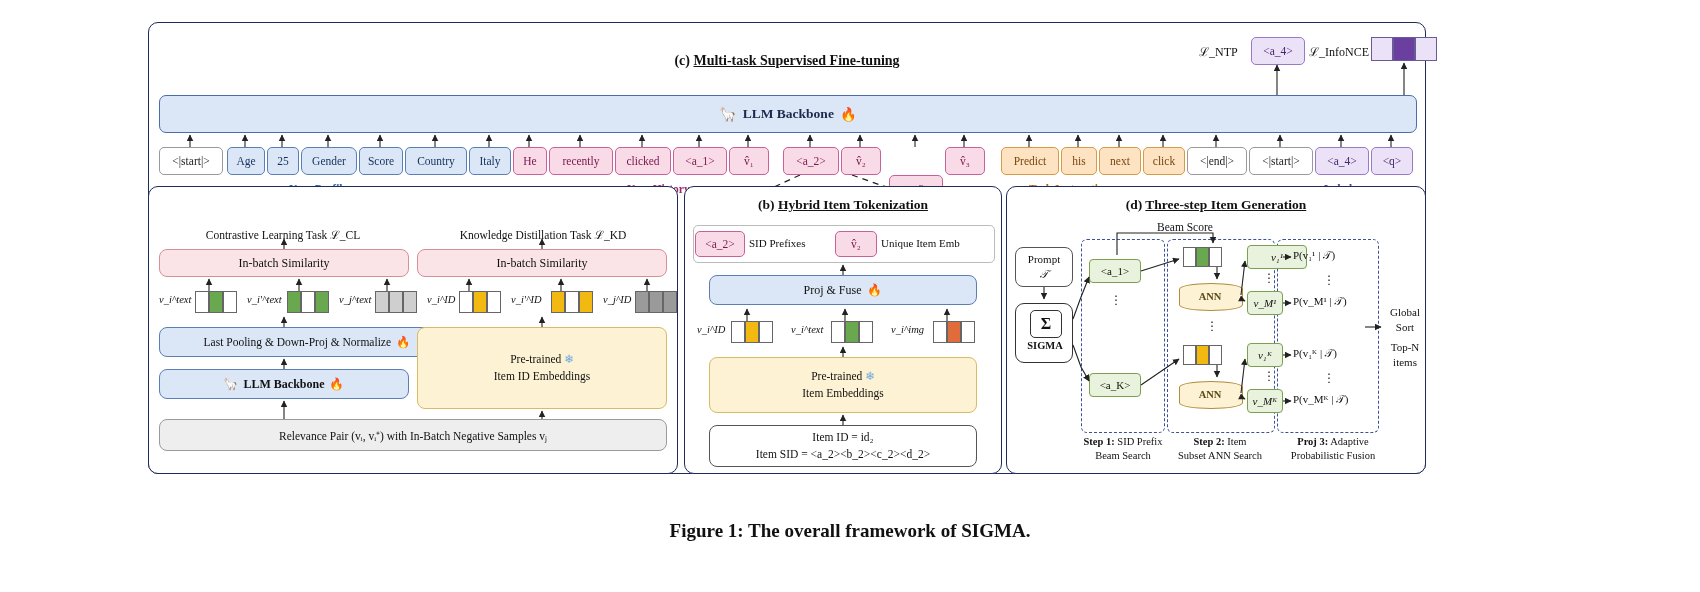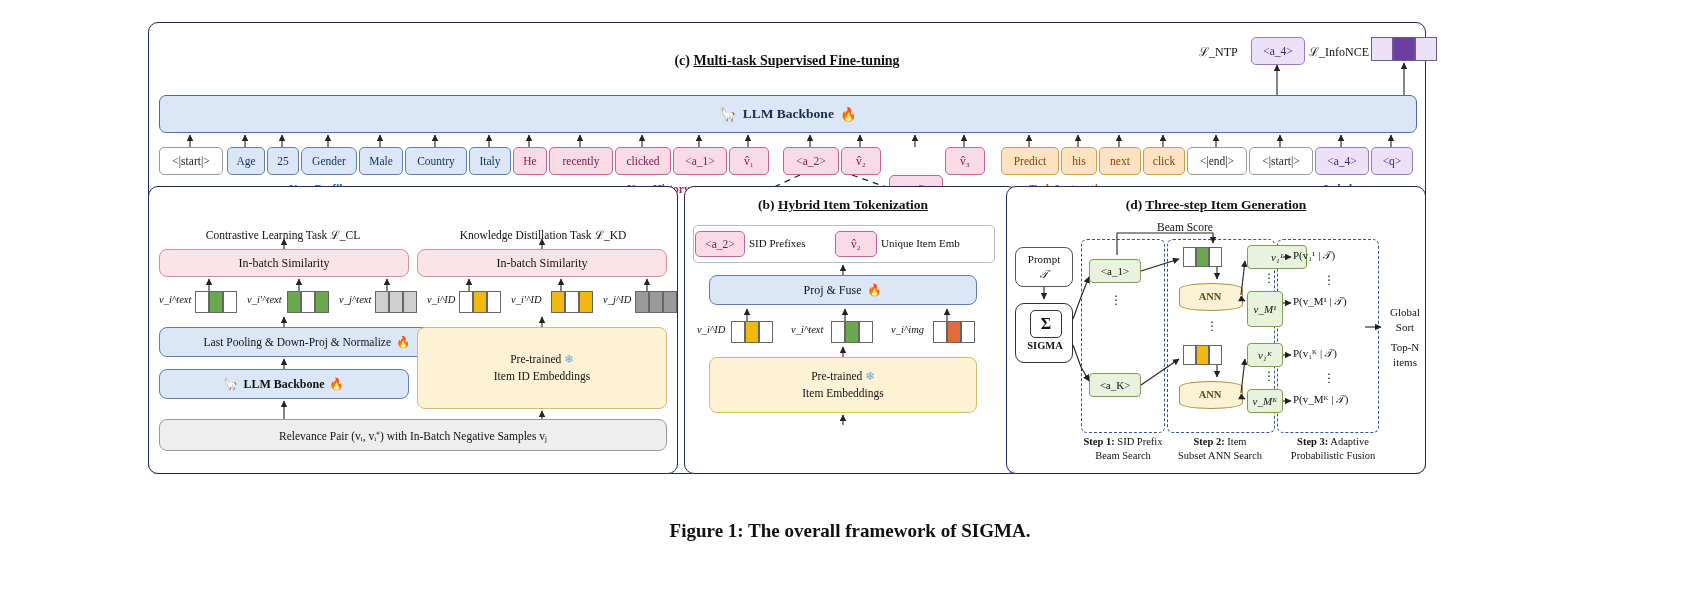--- a/index.html
+++ b/index.html
@@ -102,21 +102,21 @@
       <span style="font-size:14px;">🦙</span>
       <span>LLM Backbone</span>
       <span class="fire">🔥</span>
     </div>
 
     <div class="tokrow" id="tokrow">
         <div class="tok gray" style="left: 0px; width: 62px;">&lt;|start|&gt;</div>
         <div class="tok blue" style="left: 68px; width: 36px;">Age</div>
         <div class="tok blue" style="left: 108px; width: 30px;">25</div>
         <div class="tok blue" style="left: 142px; width: 54px; border-radius: 7px;">Gender</div>
-        <div class="tok blue" style="left: 200px; width: 42px;">Male</div>
+        <div class="tok blue" style="left: 200px; width: 42px;">Score</div>
         <div class="tok blue" style="left: 246px; width: 60px;">Country</div>
         <div class="tok blue" style="left: 310px; width: 40px;">Italy</div>
         <div class="tok pink" style="left: 354px; width: 32px;">He</div>
         <div class="tok pink" style="left: 390px; width: 62px;">recently</div>
         <div class="tok pink" style="left: 456px; width: 54px;">clicked</div>
         <div class="tok pink" style="left: 514px; width: 52px;">&lt;a_1&gt;</div>
         <div class="tok pink" style="left: 570px; width: 38px;">v̂₁</div>
         <div class="tok pink" style="left: 624px; width: 54px;">&lt;a_2&gt;</div>
         <div class="tok pink" style="left: 682px; width: 38px;">v̂₂</div>
         <div class="tok pink" style="left: 730px; width: 52px; margin-top: 28px;">&lt;a_3&gt;</div>
@@ -217,21 +217,21 @@
         <line x1="498" y1="104" x2="498" y2="92"></line>
         <line x1="135" y1="140" x2="135" y2="130"></line>
         <line x1="393" y1="140" x2="393" y2="130"></line>
         <line x1="135" y1="182" x2="135" y2="172"></line>
         <line x1="135" y1="232" x2="135" y2="214"></line>
         <line x1="393" y1="232" x2="393" y2="224"></line>
       </g>
     </svg>
   </div>
 
-  <div class="subpanel" style="left:684px;top:186px;width:316px;height:286px;padding-left:16px;">
+  <div class="subpanel" style="left:684px;top:186px;width:316px;height:286px;">
     <div class="panel-title" style="position:absolute;left:0;top:10px;width:316px;">
       <span>(b) </span><span class="u">Hybrid Item Tokenization</span>
     </div>
 
     <div style="position:absolute;left:10px;top:42px;width:296px;height:30px;">
       <div class="tok pink" style="left:0;top:2px;width:48px;height:24px;">&lt;a_2&gt;</div>
       <div class="lbl" style="left:54px;top:8px;font-size:11px;">SID Prefixes</div>
       <div class="tok pink" style="left:140px;top:2px;width:40px;height:24px;">v̂₂</div>
       <div class="lbl" style="left:186px;top:8px;font-size:11px;">Unique Item Emb</div>
     </div>
@@ -261,20 +261,24 @@
         <div style="width:14px;height:22px;border:1px solid #666;background:#e06c3b;box-sizing:border-box;"></div>
         <div style="width:14px;height:22px;border:1px solid #666;background:#fff;box-sizing:border-box;"></div>
       </div>
     </div>
 
     <div class="box yellowbox ctr" style="left:24px;top:170px;width:268px;height:56px;flex-direction:column;font-size:11.5px;line-height:1.5;">
       <div><span>Pre-trained</span> <span class="snow">❄</span></div>
       <div>Item Embeddings</div>
     </div>
 
+    <div class="box whitebox ctr" style="left:24px;top:238px;width:268px;height:42px;flex-direction:column;font-size:11.5px;line-height:1.5;background:#fff;">
+      <div>Item ID = id₂</div>
+      <div>Item SID = &lt;a_2&gt;&lt;b_2&gt;&lt;c_2&gt;&lt;d_2&gt;</div>
+    </div>
 
     <svg width="316" height="286">
       <g stroke="#222" stroke-width="1.1" marker-end="url(#ar)" fill="none">
         <line x1="158" y1="88" x2="158" y2="78"></line>
         <line x1="62" y1="134" x2="62" y2="122"></line>
         <line x1="160" y1="134" x2="160" y2="122"></line>
         <line x1="262" y1="134" x2="262" y2="122"></line>
         <line x1="158" y1="170" x2="158" y2="160"></line>
         <line x1="158" y1="238" x2="158" y2="228"></line>
       </g>
@@ -321,21 +325,21 @@
       <div style="position:absolute;left:0;top:4px;width:62px;height:26px;background:#fdf3d4;border:1.2px solid #b08d3a;border-radius:50%/22%;"></div>
       <div style="position:absolute;left:0;top:0;width:62px;height:34px;display:flex;align-items:center;justify-content:center;font-size:10.5px;font-weight:bold;color:#5a4a16;">ANN</div>
     </div>
     <div style="position:absolute;left:172px;top:190px;width:62px;height:34px;">
       <div style="position:absolute;left:0;top:4px;width:62px;height:26px;background:#fdf3d4;border:1.2px solid #b08d3a;border-radius:50%/22%;"></div>
       <div style="position:absolute;left:0;top:0;width:62px;height:34px;display:flex;align-items:center;justify-content:center;font-size:10.5px;font-weight:bold;color:#5a4a16;">ANN</div>
     </div>
     <div class="lbl" style="left:199px;top:132px;font-size:12px;">⋮</div>
 
     <div class="box greenbox ctr" style="left:240px;top:58px;width:60px;height:24px;font-size:11px;border-radius:4px;font-style:italic;">v₁¹</div>
-    <div class="box greenbox ctr" style="left:240px;top:104px;width:36px;height:36px;font-size:11px;border-radius:4px;font-style:italic;">v_M¹</div>
+    <div class="box greenbox ctr" style="left:240px;top:104px;width:36px;height:24px;font-size:11px;border-radius:4px;font-style:italic;">v_M¹</div>
     <div class="box greenbox ctr" style="left:240px;top:156px;width:36px;height:24px;font-size:11px;border-radius:4px;font-style:italic;">v₁ᴷ</div>
     <div class="box greenbox ctr" style="left:240px;top:202px;width:36px;height:24px;font-size:11px;border-radius:4px;font-style:italic;">v_Mᴷ</div>
     <div class="lbl" style="left:256px;top:84px;font-size:12px;">⋮</div>
     <div class="lbl" style="left:256px;top:182px;font-size:12px;">⋮</div>
 
     <div class="lbl" style="left:286px;top:62px;font-size:11px;">P(v₁¹ | 𝒯)</div>
     <div class="lbl" style="left:286px;top:108px;font-size:11px;">P(v_M¹ | 𝒯)</div>
     <div class="lbl" style="left:286px;top:160px;font-size:11px;">P(v₁ᴷ | 𝒯)</div>
     <div class="lbl" style="left:286px;top:206px;font-size:11px;font-family:Liberation Serif, serif;">P(v_Mᴷ | 𝒯)</div>
     <div class="lbl" style="left:316px;top:86px;font-size:12px;">⋮</div>
@@ -350,21 +354,21 @@
 
     <div class="lbl" style="left:74px;top:248px;width:84px;text-align:center;font-size:10.5px;line-height:1.35;">
       <div><span style="font-weight:bold;">Step 1:</span><span> SID Prefix</span></div>
       <div>Beam Search</div>
     </div>
     <div class="lbl" style="left:158px;top:248px;width:110px;text-align:center;font-size:10.5px;line-height:1.35;">
       <div><span style="font-weight:bold;">Step 2:</span><span> Item</span></div>
       <div>Subset ANN Search</div>
     </div>
     <div class="lbl" style="left:268px;top:248px;width:116px;text-align:center;font-size:10.5px;line-height:1.35;">
-      <div><span style="font-weight:bold;">Step 3:</span><span> Adaptive</span></div>
+      <div><span style="font-weight:bold;">Proj 3:</span><span> Adaptive</span></div>
       <div>Probabilistic Fusion</div>
     </div>
 
     <svg width="418" height="286">
       <g stroke="#222" stroke-width="1.1" marker-end="url(#ar)" fill="none">
         <line x1="37" y1="100" x2="37" y2="112"></line>
         <path d="M66,132 L74,110 L82,90"></path>
         <path d="M66,158 L74,180 L82,194"></path>
         <line x1="134" y1="84" x2="172" y2="72"></line>
         <line x1="134" y1="198" x2="172" y2="172"></line>

